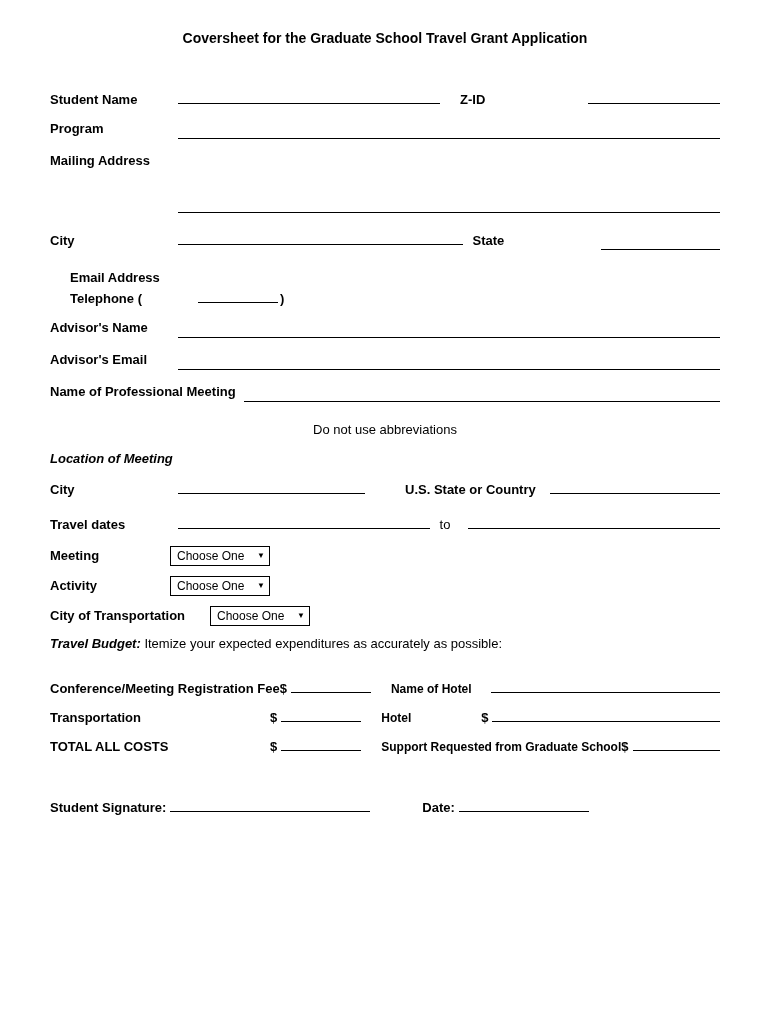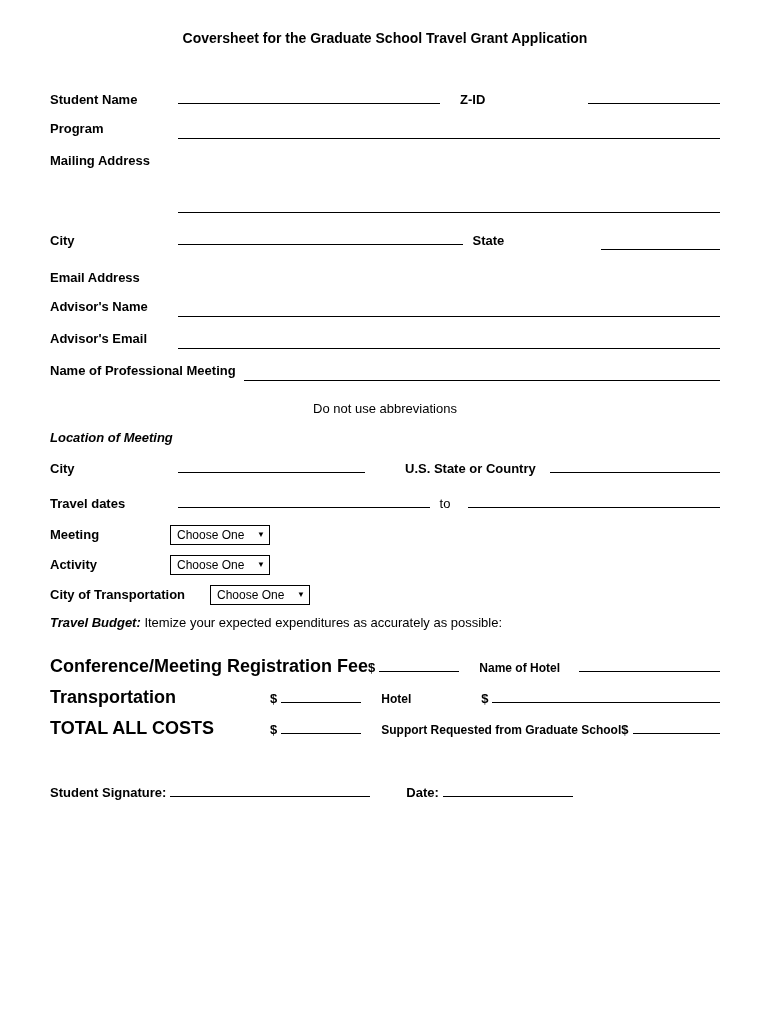--- a/index.html
+++ b/index.html
@@ -163,21 +163,21 @@
     }
 
     .budget-row {
       display: flex;
       align-items: baseline;
       margin-bottom: 10px;
     }
 
     .budget-label {
       font-weight: bold;
-      font-size: 18px;
+      font-size: 13px;
       min-width: 220px;
     }
 
     .budget-dollar {
       font-weight: bold;
       margin-right: 4px;
     }
 
     .budget-line {
       border-bottom: 1px solid #000;
@@ -195,21 +195,21 @@
     .budget-right-label {
       font-weight: bold;
       font-size: 12px;
       min-width: 100px;
     }
 
     .signature-row {
       display: flex;
       align-items: baseline;
       margin-top: 40px;
-      gap: 16px;
+      gap: 32px;
     }
 
     .signature-group {
       display: flex;
       align-items: baseline;
     }
 
     .signature-label {
       font-weight: bold;
       font-size: 13px;
@@ -285,20 +285,25 @@
   <div class="state-group">
     <span class="field-label">State</span>
     <div class="field-line"></div>
   </div>
 </div>
 
 <div class="email-phone-row">
   <div class="email-group">
     <span class="field-label">Email Address</span>
     <div class="field-line"></div>
+  </div>
+  <div class="phone-group">
+    <span class="field-label">Telephone (</span>
+    <div class="field-line" style="width:80px;"></div>
+    <span style="margin-left:2px; font-weight:bold;">)</span>
   </div>
 </div>
 
 <div class="field-row">
   <span class="field-label">Advisor's Name</span>
   <div class="field-line"></div>
 </div>
 
 <div class="field-row">
   <span class="field-label">Advisor's Email</span>

